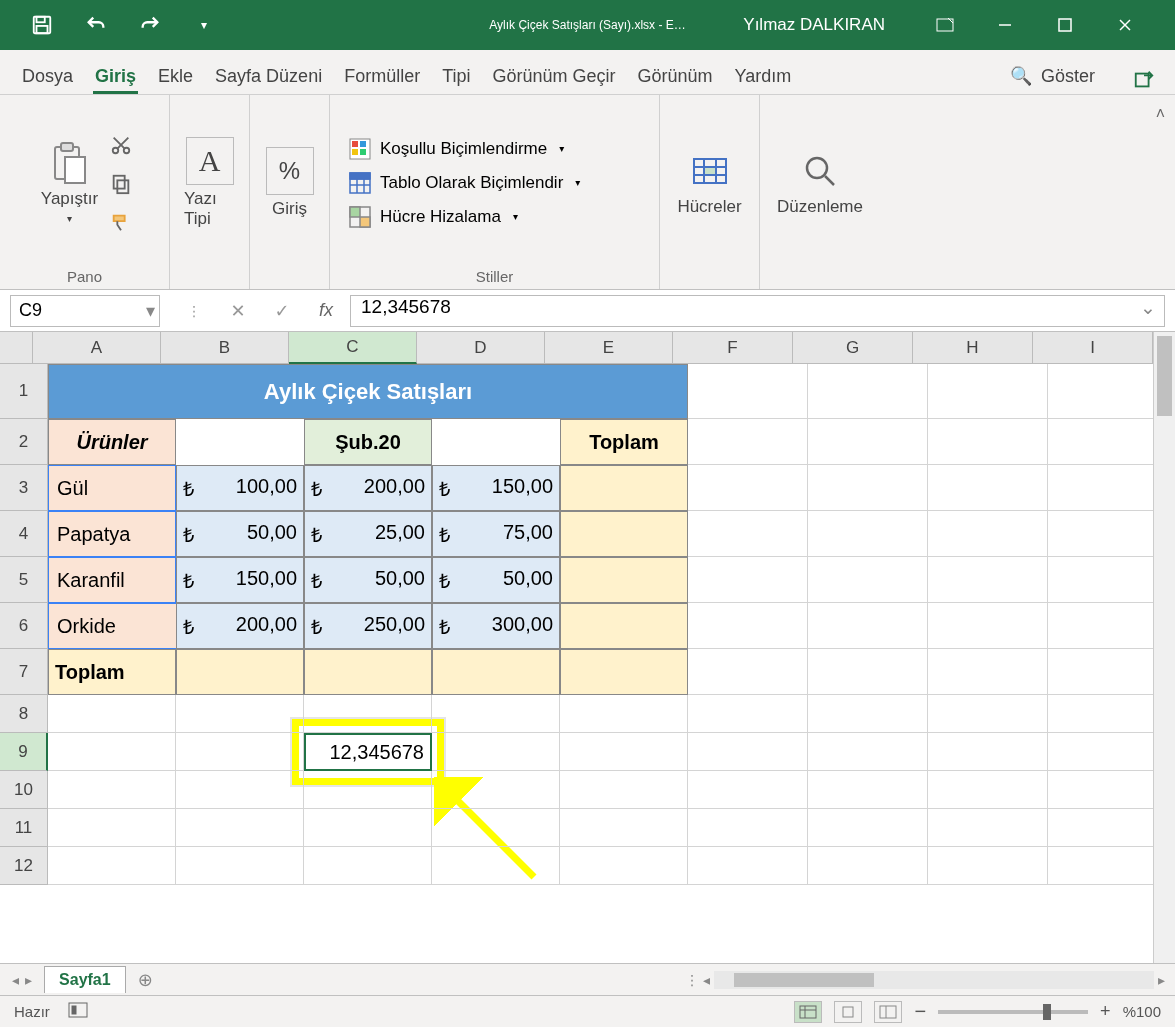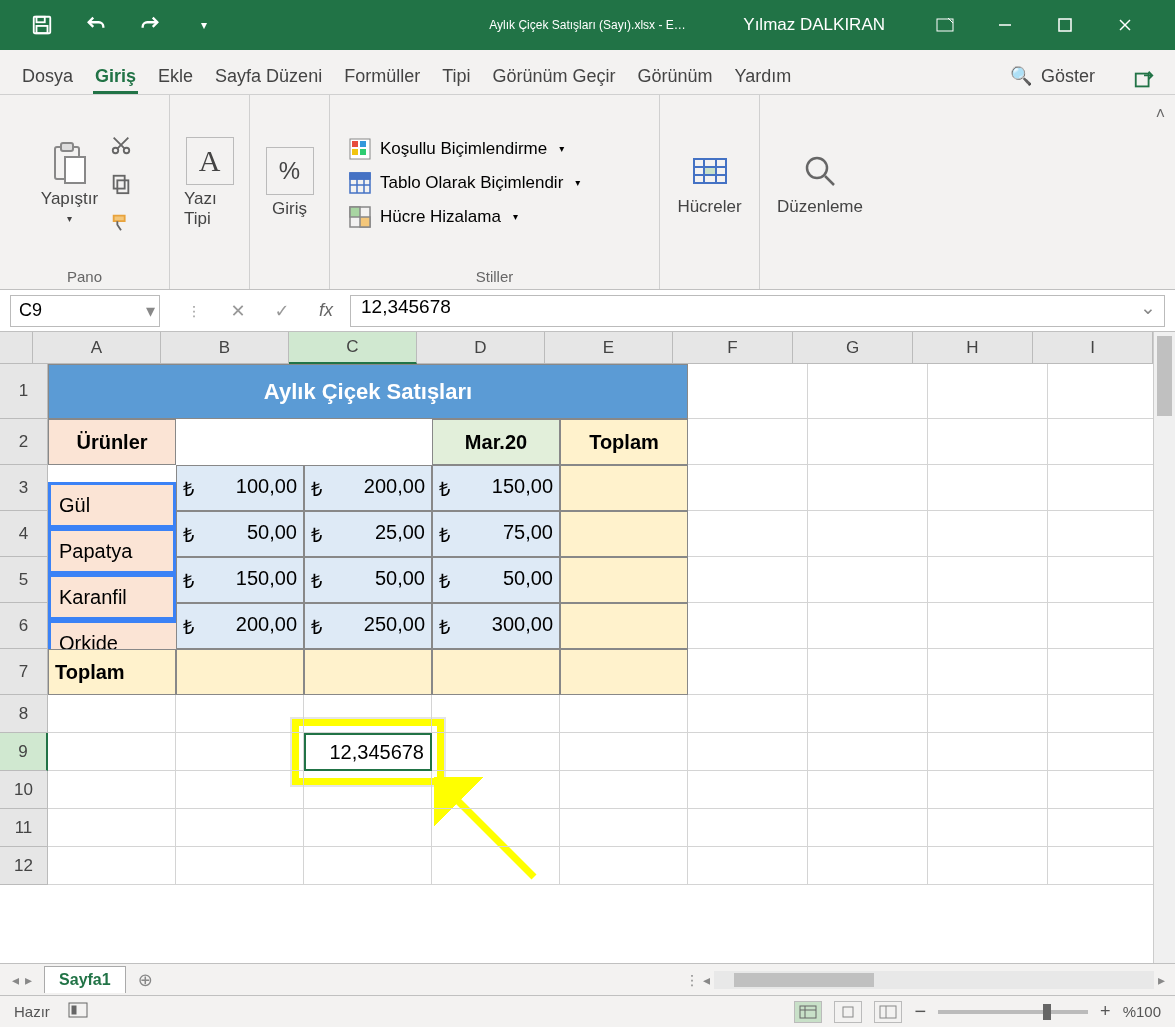--- a/index.html
+++ b/index.html
@@ -51,21 +51,21 @@
 .col-h.active { background: #d0e8d0; border-bottom: 2px solid #217346; }
 .row-headers { width: 48px; }
 .row-h { background: #e6e6e6; border-right: 1px solid #bbb; border-bottom: 1px solid #bbb; display: flex; align-items: center; justify-content: center; font-size: 17px; color: #444; }
 .row-h.active { background: #d0e8d0; border-right: 2px solid #217346; }
 .cell { position: absolute; border-right: 1px solid #d4d4d4; border-bottom: 1px solid #d4d4d4; display: flex; align-items: center; padding: 0 6px; font-size: 20px; }
 .title-cell { background: #5b9bd5; color: #fff; font-weight: 700; justify-content: center; border: 1px solid #888; font-size: 22px;}
 .hdr-cell { font-weight: 700; border: 1px solid #888; justify-content: center; font-size: 20px; }
 .hdr-urun { background: #fbe4d5; }
 .hdr-mon { background: #e2efda; }
 .hdr-top { background: #fff2cc; }
-.data-urun { background: #fbe4d5; border: 3px solid #3b82f6; padding-left:8px;margin-top:17px;}
+.data-urun { background: #fbe4d5; border: 1px solid #3b82f6; padding-left:8px;}
 .data-val { background: #deeaf6; border: 1px solid #888; justify-content: flex-start; }
 .data-top { background: #fff2cc; border: 1px solid #888; }
 .selected-cell { border: 2px solid #217346; }
 .highlight-box { position: absolute; border: 7px solid #ffff00; background: transparent; pointer-events: none; box-shadow: 0 0 0 2px rgba(0,0,0,0.1);}
 .arrow-ann { position: absolute; pointer-events:none; }
 
 .grid-scroll-v { width: 22px; background: #f0f0f0; border-left: 1px solid #ccc; position:relative;}
 .scroll-thumb-v { position:absolute; top:4px; left:3px; right:3px; height:80px; background:#c0c0c0;}
 .grid-main { flex:1; display:flex; flex-direction:column; overflow:hidden;}
 .grid-body { flex:1; display:flex; overflow:hidden;}
@@ -339,22 +339,22 @@
           <div class="row-h" style="height: 46px;">6</div>
           <div class="row-h" style="height: 46px;">7</div>
           <div class="row-h" style="height: 38px;">8</div>
           <div class="row-h active" style="height: 38px;">9</div>
           <div class="row-h" style="height: 38px;">10</div>
           <div class="row-h" style="height: 38px;">11</div>
           <div class="row-h" style="height: 38px;">12</div>
         </div>
       <div class="grid-cells-area" id="cells-area">
           <div class="cell title-cell" style="left: 0px; top: 0px; width: 640px; height: 55px;">Aylık Çiçek Satışları</div>
-          <div class="cell hdr-cell hdr-urun" style="left: 0px; top: 55px; width: 128px; height: 46px;">Ürünler</div>
-          <div class="cell hdr-cell hdr-mon" style="left: 384px; top: 55px; width: 128px; height: 46px;">Mar.20</div>
+          <div class="cell hdr-cell hdr-urun" style="left: 0px; top: 55px; width: 128px; height: 46px; font-style: italic;">Ürünler</div>
+          <div class="cell hdr-cell hdr-mon" style="left: 256px; top: 55px; width: 128px; height: 46px;">Şub.20</div>
           <div class="cell hdr-cell hdr-top" style="left: 512px; top: 55px; width: 128px; height: 46px;">Toplam</div>
           <div class="cell data-urun" style="left: 0px; top: 101px; width: 128px; height: 46px;">Gül</div>
           <div class="cell data-val" style="left: 128px; top: 101px; width: 128px; height: 46px;">
             <span class="curr">
               <span>₺</span>
               <span>100,00</span>
             </span>
           </div>
           <div class="cell data-val" style="left: 256px; top: 101px; width: 128px; height: 46px;">
             <span class="curr">

